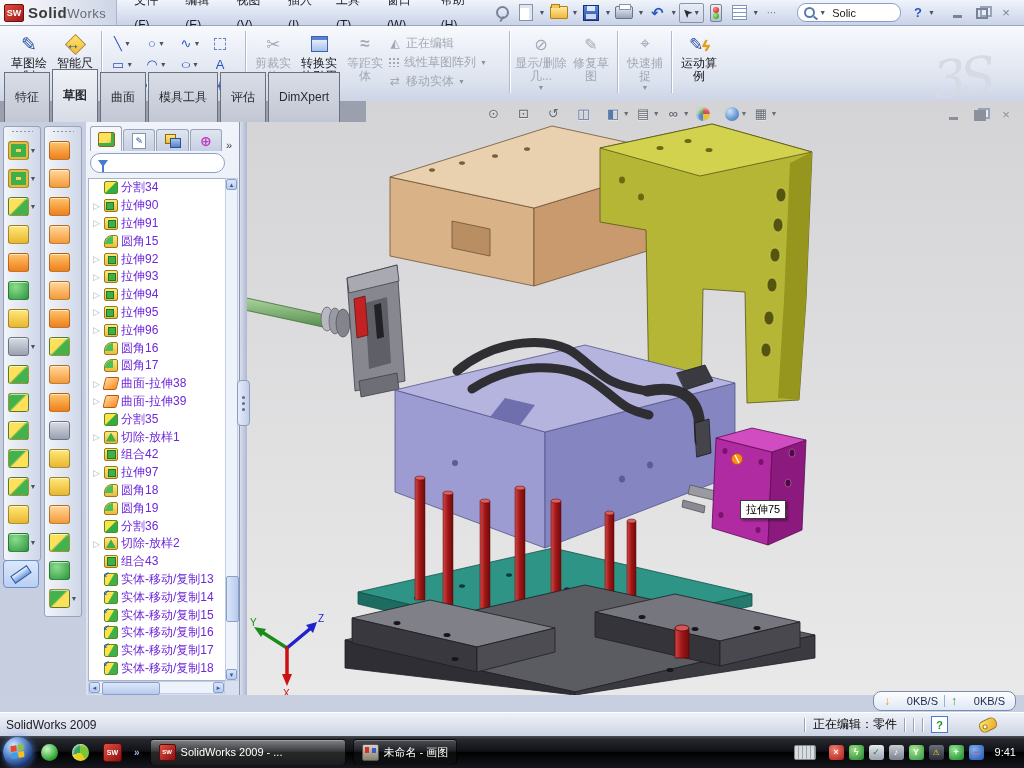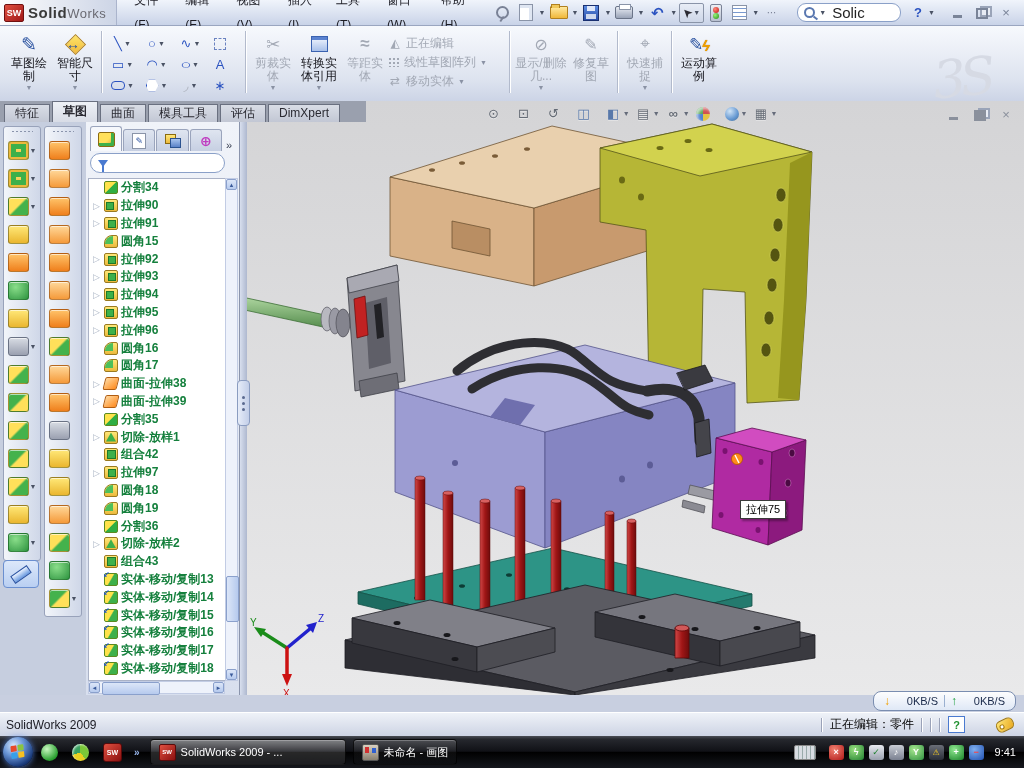--- a/index.html
+++ b/index.html
@@ -41,21 +41,21 @@
   .gi-traffic::before{content:"";position:absolute;left:2px;top:2px;width:6px;height:6px;border-radius:50%;background:radial-gradient(circle at 35% 35%,#ff8a7a,#c01010);}
   .gi-traffic::after{content:"";position:absolute;left:2px;bottom:2px;width:6px;height:6px;border-radius:50%;background:radial-gradient(circle at 35% 35%,#9af07a,#209010);}
   .gi-checklist{width:13px;height:13px;background:#fff;border:1px solid #8a94a8;
     background-image:repeating-linear-gradient(#fff 0 2px,#7a9ad0 2px 3px,#fff 3px 4px);}
   .gi-overflow{color:#7a8296;font-size:10px;letter-spacing:1px;}
   .selwrap{border:1px solid #8a94a8;background:linear-gradient(#e8edf6,#cdd6e8);border-radius:2px;display:flex;align-items:center;padding:0 2px;height:18px;}
   #searchbox{display:flex;align-items:center;gap:3px;width:108px;height:17px;background:#fff;
     border:1px solid #8aa0c8;border-radius:9px;padding:0 6px;margin-left:14px;}
   .gi-mag{width:7px;height:7px;border:2px solid #5a78b0;border-radius:50%;}
   .gi-mag::after{content:"";position:absolute;left:7px;top:8px;width:5px;height:2px;background:#5a78b0;transform:rotate(40deg);}
-  #searchbox input{border:none;outline:none;width:58px;font-size:15px;font-family:inherit;color:#222;background:transparent;}
+  #searchbox input{border:none;outline:none;width:58px;font-size:11px;font-family:inherit;color:#222;background:transparent;}
   .helpq{color:#2a52c0;font-weight:bold;font-size:13px;}
   .winctl{display:flex;gap:8px;align-items:center;margin:0 10px 0 14px;}
   .wbtn{width:16px;height:14px;position:relative;color:#7a8498;font-size:13px;line-height:13px;text-align:center;}
   .wbtn.min::after{content:"";position:absolute;left:3px;bottom:2px;width:9px;height:3px;background:#7a8498;}
   .wbtn.res::after{content:"";position:absolute;left:2px;top:2px;width:8px;height:7px;border:2px solid #7a8498;}
   .wbtn.res::before{content:"";position:absolute;left:6px;top:0px;width:8px;height:7px;border:2px solid #9aa4b8;background:#e8ecf4;}
   
   #ribbon{position:absolute;left:0;top:26px;width:1024px;height:75px;
     background:linear-gradient(#f7f9fd,#dde3ef 72%,#ccd4e6);display:flex;align-items:flex-start;
     padding:4px 0 0 6px;box-sizing:border-box;}
@@ -89,21 +89,21 @@
   .rsrow{display:flex;align-items:center;gap:4px;height:16px;}
   .rs-ic{width:14px;text-align:center;color:#a2a8b4;font-size:12px;}
   .rs-dots{width:12px;height:10px;background-image:radial-gradient(#a2a8b4 1.1px,transparent 1.2px);background-size:4px 4px;}
   .rs-label{color:#a2a8b4;font-size:12px;white-space:nowrap;}
   .rcaret{font-size:7px;color:#8a92a4;}
   #watermark{position:absolute;right:34px;top:22px;font-family:"DejaVu Serif","Liberation Serif",serif;
     font-style:italic;font-size:52px;color:#d6dae4;letter-spacing:-6px;transform:rotate(-6deg);}
   
   #cmdtabs{position:absolute;left:0;top:101px;width:366px;height:21px;background:#9aa0ae;
     display:flex;align-items:flex-end;padding-left:4px;box-sizing:border-box;gap:2px;z-index:6;}
-  .ctab{height:17px;line-height:16px;padding:0 10px;background:linear-gradient(#d9dde6,#c2c7d4);
+  .ctab{height:17px;line-height:16px;padding:16px 10px;background:linear-gradient(#d9dde6,#c2c7d4);
     border:1px solid #6a7080;border-bottom:none;font-size:12px;color:#2a2a32;}
   .ctab.active{background:linear-gradient(#eef1f6,#d8dce6);height:20px;line-height:19px;font-weight:bold;}
   
   #viewport{position:absolute;left:240px;top:101px;width:784px;height:594px;
     background:linear-gradient(#d4d4d6,#e9e9ea);overflow:hidden;}
   #hud{position:absolute;left:245px;top:4px;display:flex;align-items:center;gap:5px;z-index:4;}
   .hudic{display:flex;align-items:center;gap:1px;opacity:.8;}
   .hudg{width:17px;height:17px;display:flex;align-items:center;justify-content:center;
     color:#4a525e;font-size:13px;text-shadow:0 1px 0 rgba(255,255,255,.5);}
   .gi-zoom-fit-icon::before{content:"⊙";}
@@ -175,21 +175,21 @@
   .ti-extrudeb::after{content:"";position:absolute;left:1px;bottom:1px;width:6px;height:6px;background:#3db04a;border:1px solid #1e7a2a;}
   .ti-fillet{background:linear-gradient(#ffe878,#ecb93c);border-top-left-radius:8px;}
   .ti-fillet::after{content:"";position:absolute;left:0;top:0;width:8px;height:8px;background:#4dbf5a;border-top-left-radius:8px;}
   .ti-surface{background:linear-gradient(135deg,#ffd9a0,#ff8a1e);transform:skewX(-14deg);border-color:#b05c10;}
   .ti-loft{background:linear-gradient(#ffe878,#ecb93c);}
   .ti-loft::after{content:"";position:absolute;inset:1px;background:#3db04a;clip-path:polygon(0 100%,50% 0,100% 100%);}
   .ti-combine{background:linear-gradient(#ffe878,#ecb93c);}
   .ti-combine::after{content:"";position:absolute;right:1px;bottom:1px;width:7px;height:7px;background:#3db04a;border:1px solid #1e7a2a;}
   .ti-move{background:linear-gradient(120deg,#ffe24a 0 46%,#3db04a 54% 100%);border-color:#5a8a20;}
   .ti-move::before{content:"↙";position:absolute;left:-2px;top:-4px;font-size:8px;color:#2255cc;font-weight:bold;}
-  .tlabel{font-size:12px;color:#15803d;font-weight:bold;}
+  .tlabel{font-size:12px;color:#6d28d9;}
   
   .sb{position:absolute;background:#eef2fb;border:1px solid #c2cce4;box-sizing:border-box;}
   #vscroll{right:1px;top:56px;bottom:14px;width:13px;}
   #hscroll{left:2px;right:14px;bottom:1px;height:13px;}
   .sbtn{position:absolute;width:11px;height:11px;background:linear-gradient(#dce6f8,#b6caee);
     border:1px solid #8aa0cc;border-radius:2px;color:#3a5a9a;font-size:6px;line-height:10px;text-align:center;box-sizing:border-box;}
   #vscroll .up{top:0;left:0;}
   #vscroll .dn{bottom:0;left:0;}
   #vthumb{position:absolute;left:0;width:11px;height:44px;bottom:58px;background:linear-gradient(90deg,#dce6f8,#b6caee);
     border:1px solid #8aa0cc;border-radius:2px;}
@@ -213,21 +213,21 @@
   #netmon{position:absolute;right:8px;top:691px;height:18px;display:flex;align-items:center;gap:4px;
     background:linear-gradient(#fdfdfe,#dfe8f6);border:1px solid #7a8db0;border-radius:8px;padding:0 10px;z-index:8;}
   #netmon .dn{color:#f0a000;font-weight:bold;font-size:12px;}
   #netmon .up{color:#20a040;font-weight:bold;font-size:12px;}
   #netmon .val{font-size:11px;color:#1a2a4a;width:44px;text-align:right;}
   #netmon .sep{width:1px;height:12px;background:#9ab0d0;margin:0 2px;}
   
   #statusbar{position:absolute;left:0;top:712px;width:1024px;height:24px;
     background:linear-gradient(#eff2f8,#cdd4e4);border-top:1px solid #fff;display:flex;align-items:center;box-sizing:border-box;}
   #statusbar .lt{padding-left:6px;color:#1a1a22;}
-  #statusbar .rt{margin-left:auto;display:flex;align-items:center;gap:7px;padding-right:10px;}
+  #statusbar .rt{margin-left:auto;display:flex;align-items:center;gap:7px;padding-right:27px;}
   .ssep{width:1px;height:14px;background:#9aa2b8;border-right:1px solid #fff;}
   .qbadge{width:15px;height:15px;background:#fff;border:1px solid #4a7ad0;color:#209030;font-weight:bold;
     font-size:11px;display:flex;align-items:center;justify-content:center;}
   .tagic{width:16px;height:10px;background:linear-gradient(135deg,#ffe878,#e8a820);border:1px solid #a07810;
     border-radius:5px;transform:rotate(-25deg);position:relative;margin-left:24px;}
   .tagic::before{content:"";position:absolute;left:2px;top:3px;width:3px;height:3px;border-radius:50%;background:#fff;border:1px solid #a07810;}
   
   #taskbar{position:absolute;left:0;top:736px;width:1024px;height:32px;
     background:linear-gradient(#4a4d55 0%,#26282e 10%,#101116 48%,#000 50%,#15171d 100%);
     display:flex;align-items:center;}

